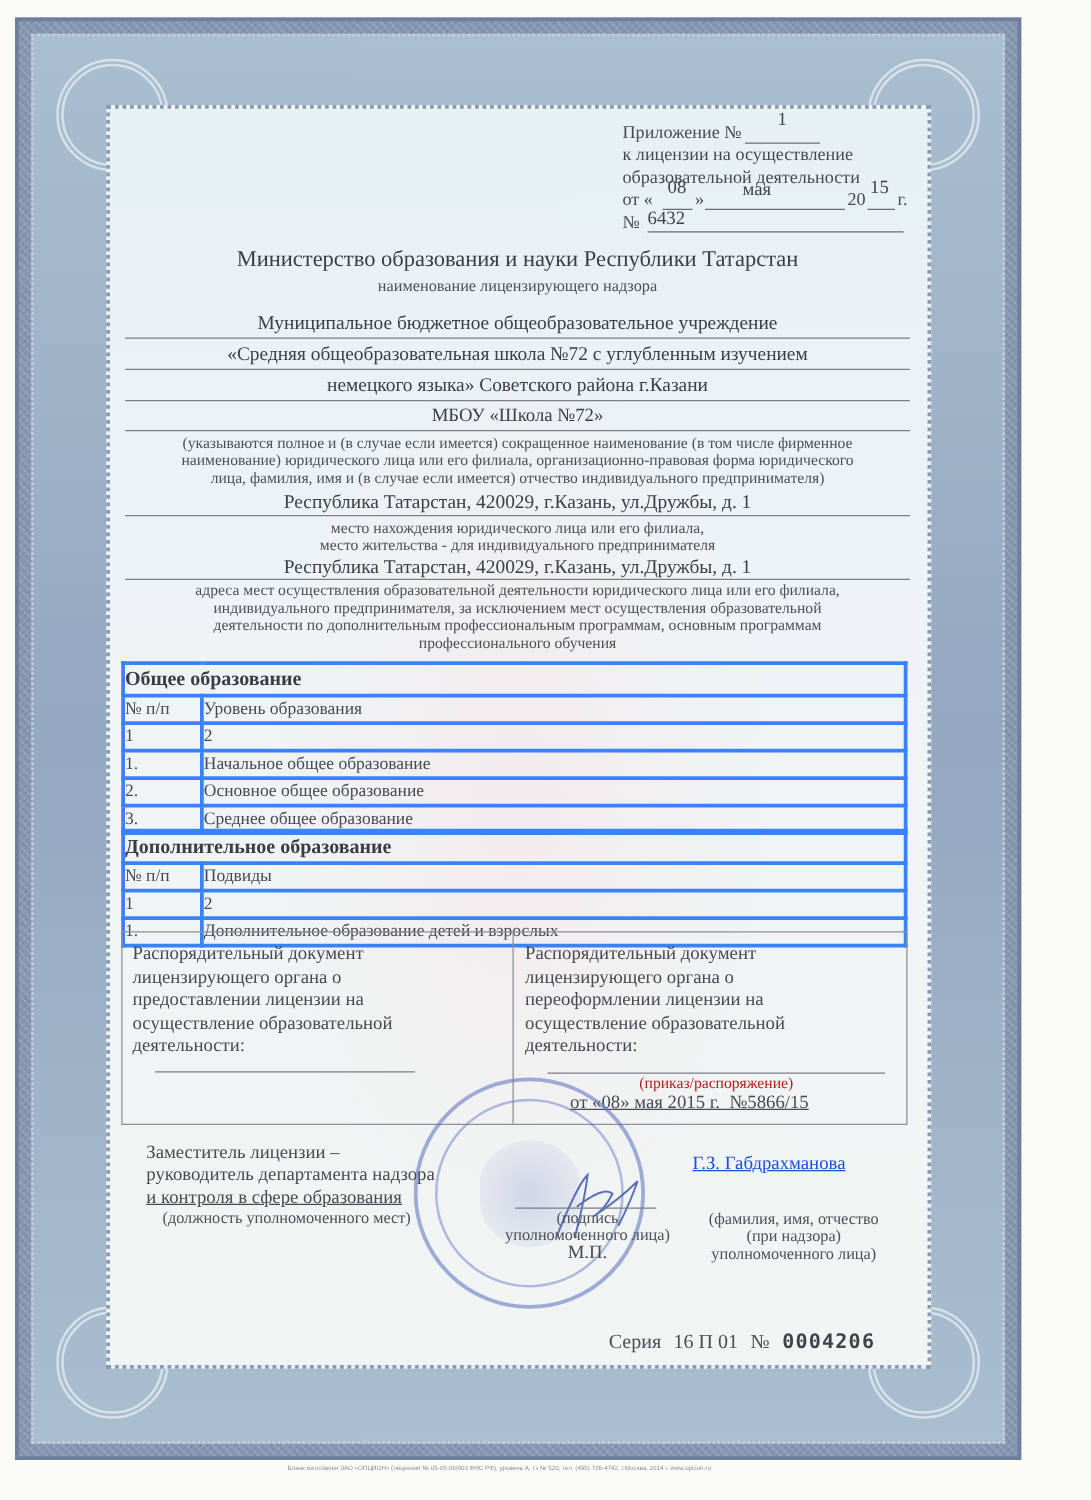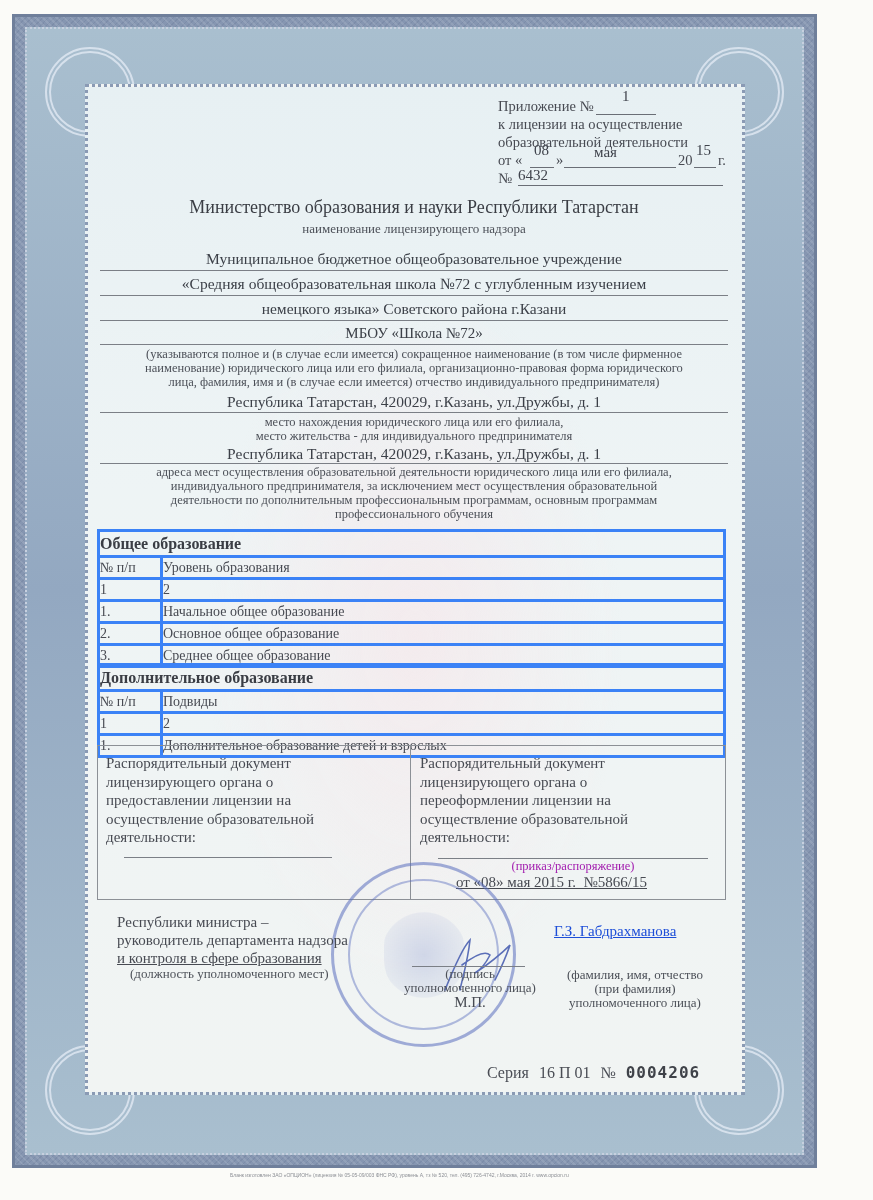--- a/index.html
+++ b/index.html
@@ -200,44 +200,44 @@
   <div class="line" style="left:26px;top:111px;width:208px;"></div>
 
   <div class="abs doctext" style="left:322px;top:8px;width:300px;">
     <div>Распорядительный документ</div>
     <div>лицензирующего органа о</div>
     <div>переоформлении лицензии на</div>
     <div>осуществление образовательной</div>
     <div>деятельности:</div>
   </div>
   <div class="line" style="left:340px;top:112px;width:270px;"></div>
-  <div class="abs c" style="left:340px;top:113px;width:270px;font-size:12.5px;color:#a21caf;">(приказ/распоряжение)</div>
+  <div class="abs c" style="left:340px;top:113px;width:270px;font-size:12.5px;color:#b91c1c;">(приказ/распоряжение)</div>
   <div class="abs" style="left:358px;top:128px;font-size:15px;color:#474a52;text-decoration:underline;white-space:pre;">от «08» мая 2015 г.  №5866/15</div>
 </div>
 
 <div class="seal"></div>
 <svg class="signature" viewBox="0 0 80 60">
   <path d="M5 55 C15 30, 25 10, 30 5 C28 25, 22 45, 20 55 M22 30 C35 20, 45 15, 50 20 C45 30, 40 35, 35 38 C50 28, 60 20, 70 10 C65 25, 60 35, 55 45" fill="none" stroke="#5b6fb8" stroke-width="1.6" stroke-linecap="round"></path>
 </svg>
 
 <div class="abs" style="left:117px;top:913px;font-size:15px;line-height:18px;color:#474a52;">
-  <div>Республики министра –</div>
+  <div>Заместитель лицензии –</div>
   <div>руководитель департамента надзора</div>
   <div style="text-decoration:underline;">и контроля в сфере образования</div>
 </div>
 <div class="abs cap" style="left:130px;top:967px;font-size:13px;">(должность уполномоченного мест)</div>
 
 <div class="line" style="left:412px;top:966px;width:113px;"></div>
 <div class="abs cap c" style="left:400px;top:967px;width:140px;font-size:13px;">(подпись</div>
 <div class="abs cap c" style="left:385px;top:981px;width:170px;font-size:13px;">уполномоченного лица)</div>
 <div class="abs c" style="left:400px;top:994px;width:140px;font-size:15px;color:#474a52;">М.П.</div>
 
 <div class="abs" style="left:554px;top:923px;font-size:15px;color:#1d4ed8;text-decoration:underline;">Г.З. Габдрахманова</div>
 <div class="abs cap c" style="left:540px;top:968px;width:190px;font-size:13px;">(фамилия, имя, отчество</div>
-<div class="abs cap c" style="left:540px;top:982px;width:190px;font-size:13px;">(при фамилия)</div>
+<div class="abs cap c" style="left:540px;top:982px;width:190px;font-size:13px;">(при надзора)</div>
 <div class="abs cap c" style="left:540px;top:996px;width:190px;font-size:13px;">уполномоченного лица)</div>
 
 <div class="abs serial">
   <span>Серия</span>
   <span style="margin-left:6px;">16 П 01</span>
   <span style="margin-left:6px;">№</span>
   <span class="no" style="margin-left:6px;">0004206</span>
 </div>
 
 <div class="abs footer">Бланк изготовлен ЗАО «ОПЦИОН» (лицензия № 05-05-09/003 ФНС РФ), уровень А, тз № 520, тел. (495) 726-4742, г.Москва, 2014 г. www.opcion.ru</div>

